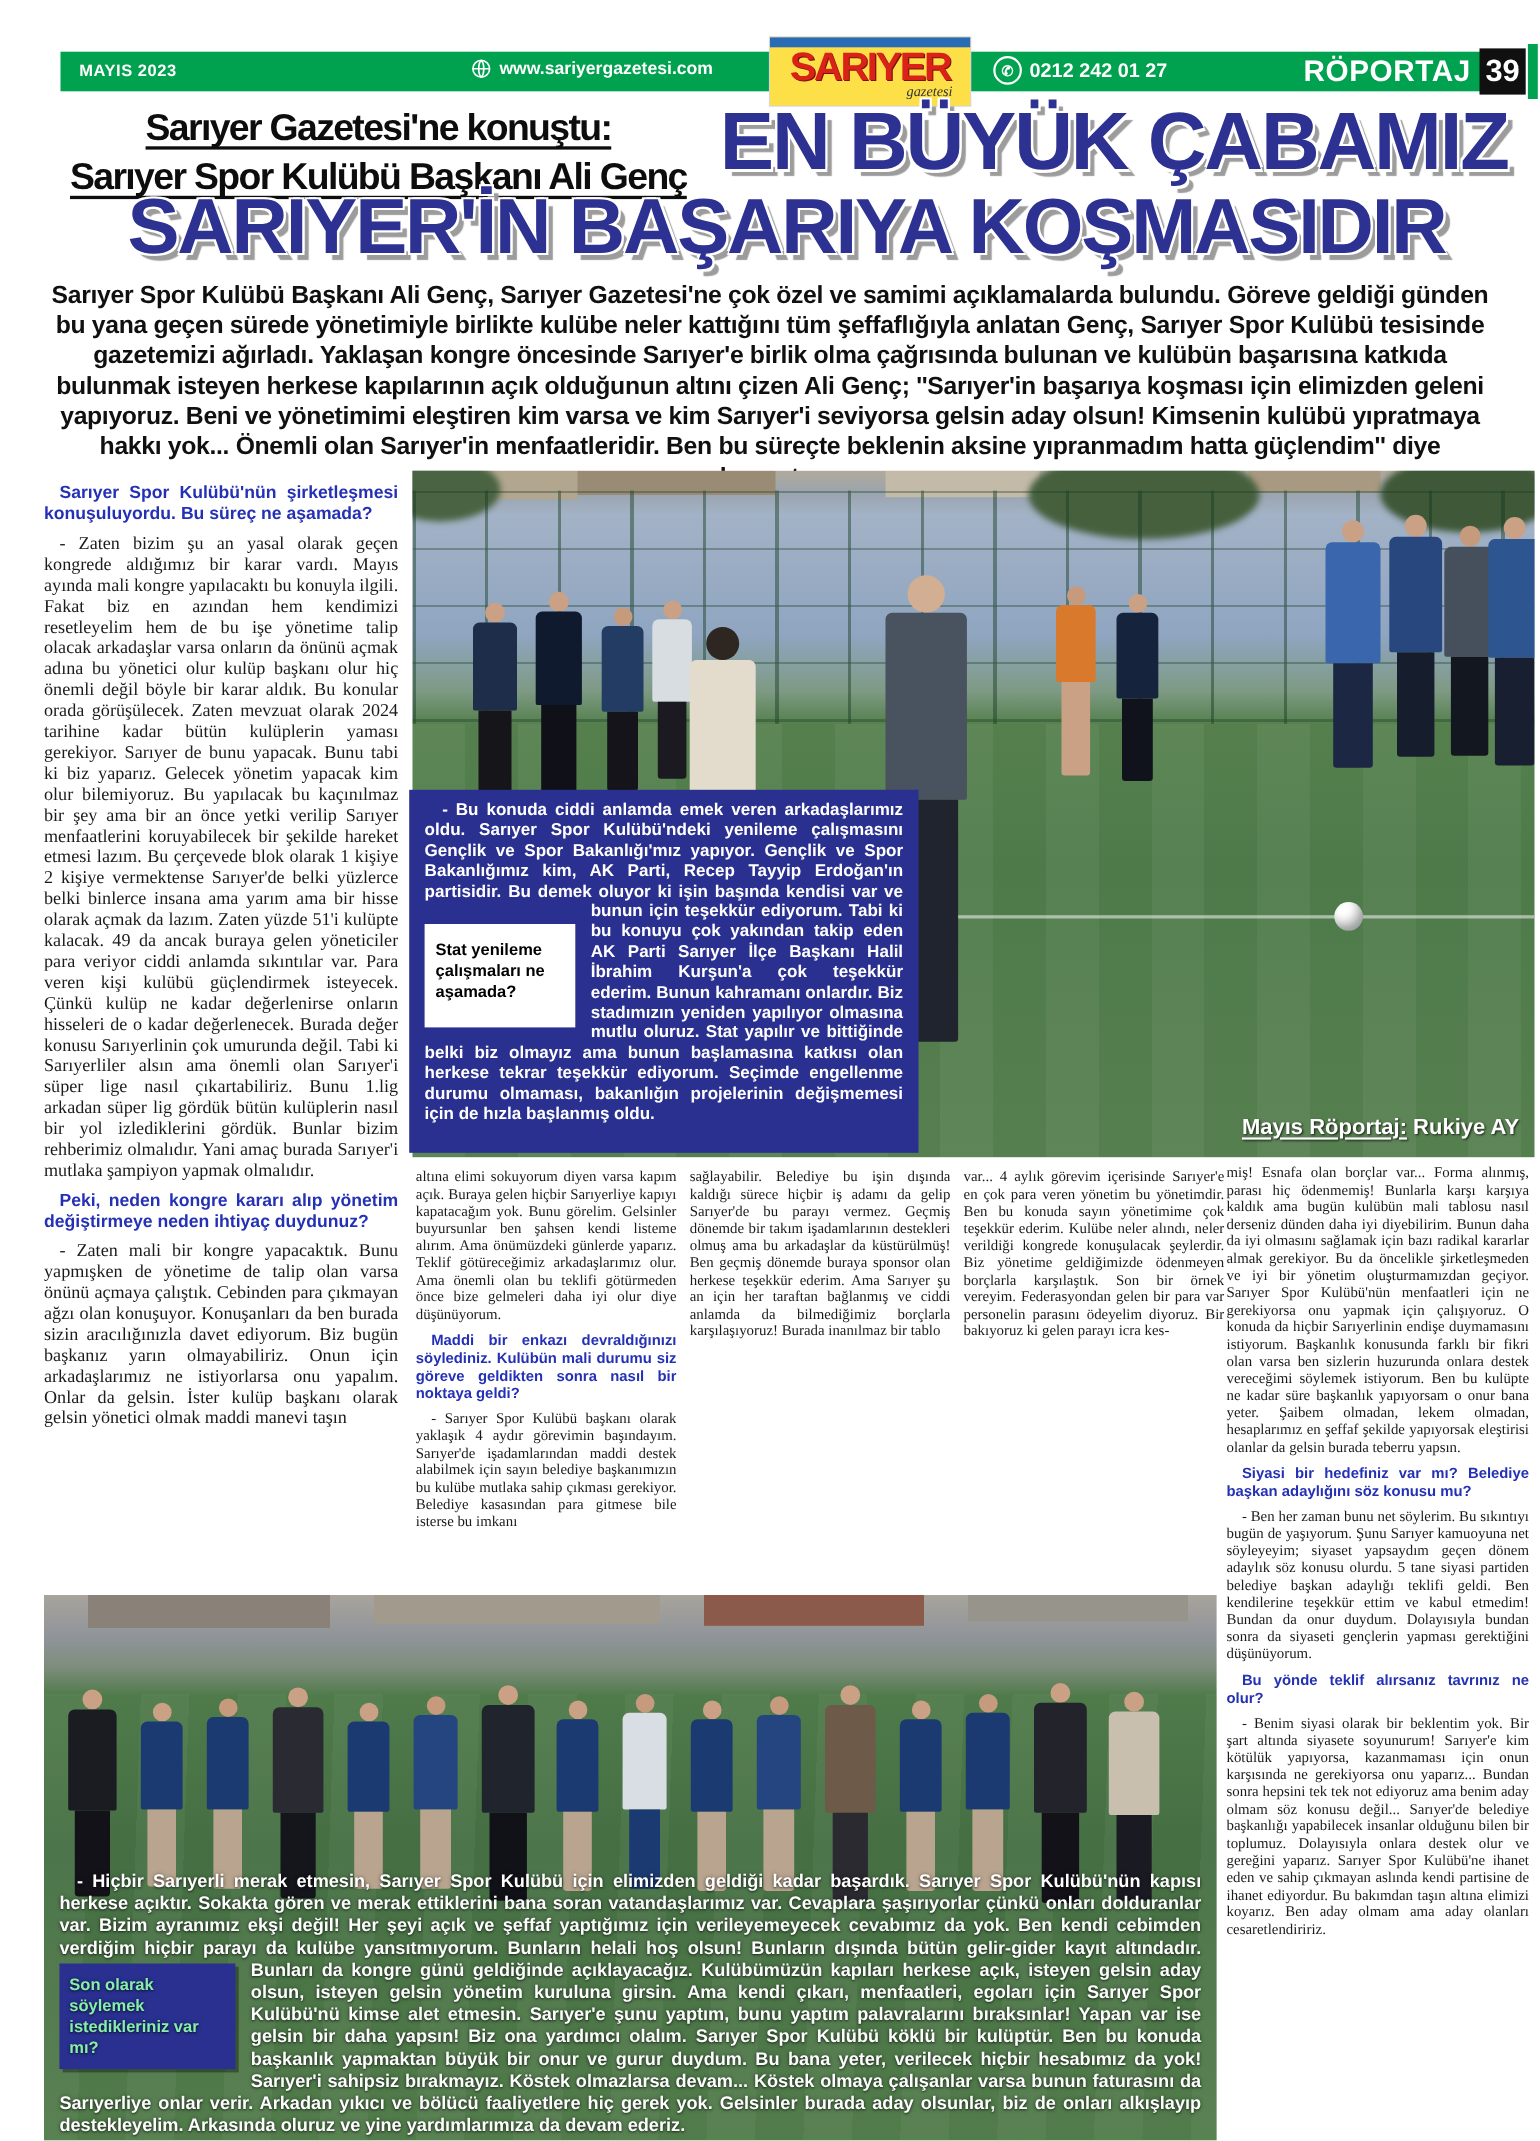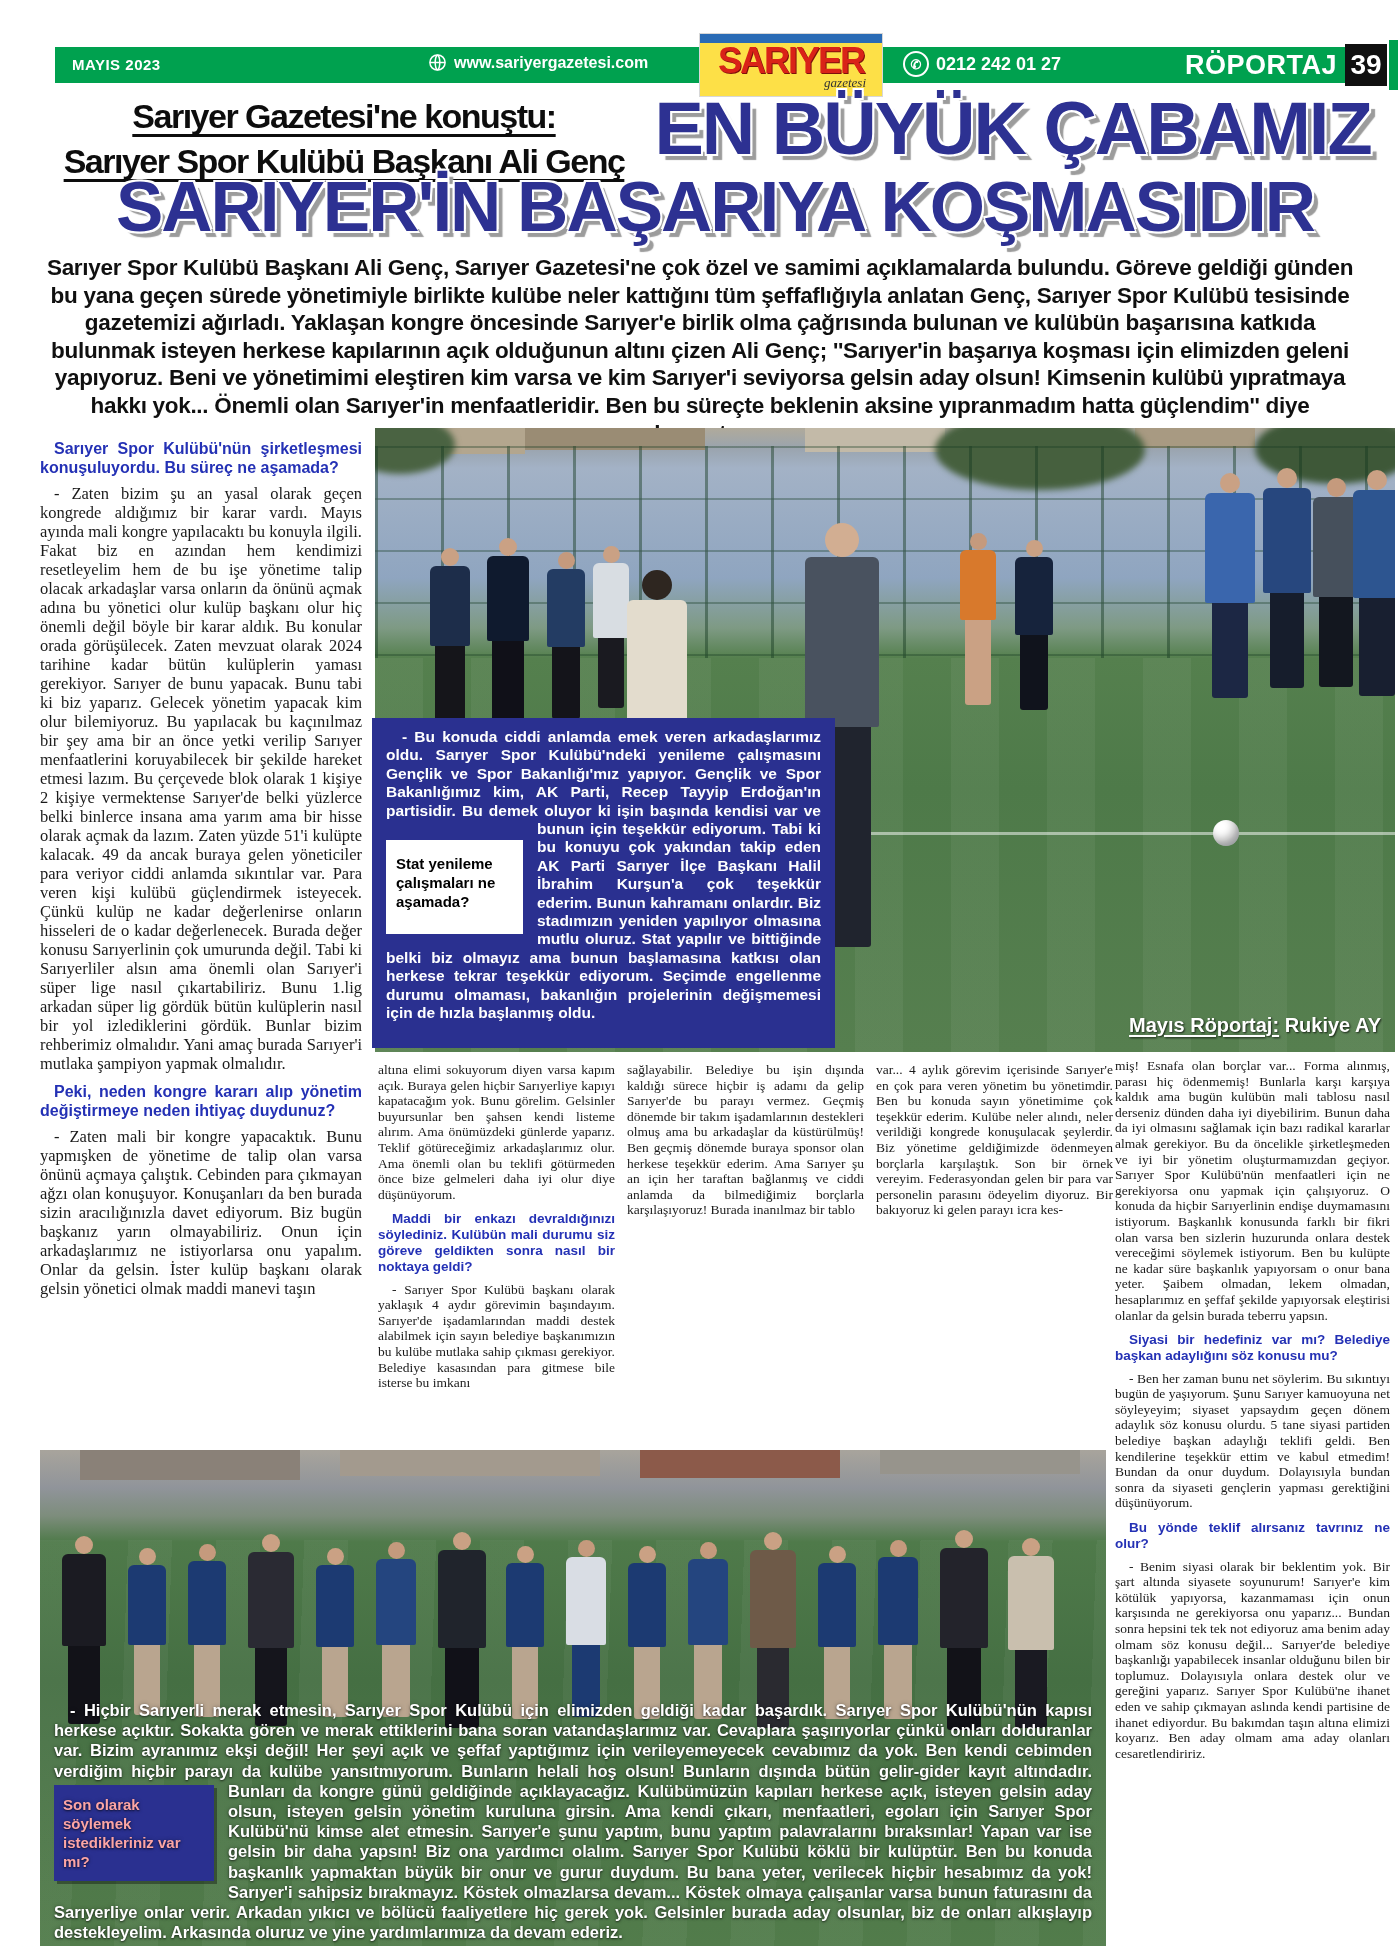--- a/index.html
+++ b/index.html
@@ -69,21 +69,21 @@
   .credit u{text-underline-offset:3px;}
   
   .photo2{position:absolute;left:40px;top:1450px;width:1066px;height:496px;overflow:hidden;
           background:linear-gradient(180deg,#a8a49c 0,#90949a 38px,#7d8d7c 66px,#4f7a4a 92px,#456f43 230px,#527c4b 496px);}
   .photo2 .stripes2{position:absolute;left:0;top:90px;width:100%;height:406px;
            background:repeating-linear-gradient(92deg,rgba(255,255,255,.045) 0 44px,transparent 44px 88px);}
   .capt{position:absolute;left:14px;top:250px;width:1038px;color:#fff;z-index:4;
         font:bold 16.5px/20.2px "Liberation Sans",sans-serif;text-align:justify;
         text-shadow:0 1px 2px rgba(0,0,0,.6),0 0 4px rgba(0,0,0,.35);}
   .capt p{margin:0;text-indent:16px;}
-  .final-qbox{float:left;width:160px;background:#2a3090;color:#fca5a5;box-sizing:border-box;display:block;
+  .final-qbox{float:left;width:160px;background:#2a3090;color:#86efac;box-sizing:border-box;display:block;
               font:bold 15px/19px "Liberation Sans",sans-serif;padding:10px 9px;margin:4px 14px 3px 0;
               text-align:left;text-indent:0;box-shadow:3px 3px 0 rgba(0,0,0,.35);}
 </style>
 </head>
 <body>
 
 <div class="header-bar"></div>
 <div class="h-date">MAYIS 2023</div>
 <div class="h-web">
   <span>

